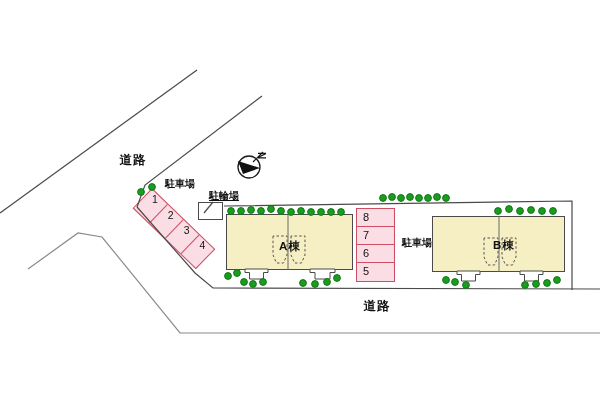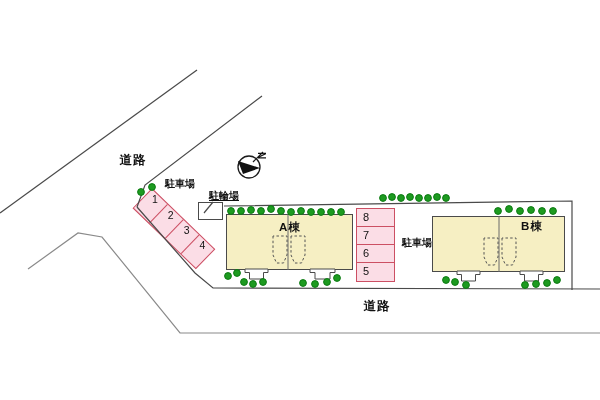--- a/index.html
+++ b/index.html
@@ -11,21 +11,21 @@
   .wall{stroke:#6b6b6b;stroke-width:1;}
   .pot{stroke:#555;stroke-width:1;fill:none;stroke-dasharray:2.5,2.2;}
   .porch{fill:#fff;stroke:#4a4a4a;stroke-width:1;}
   .tree{fill:var(--tree-fill);stroke:var(--tree-stroke);stroke-width:1;}
   .bldg{position:absolute;z-index:1;box-sizing:border-box;
         background:var(--building-fill);border:1px solid var(--building-border);}
   .bike{position:absolute;z-index:2;box-sizing:border-box;background:#fff;border:1px solid #4a4a4a;}
   .lbl{position:absolute;z-index:6;font-weight:bold;font-size:10px;line-height:1.1;
        white-space:nowrap;transform:translateX(-50%);}
   .lbl-road{font-size:12.5px;letter-spacing:1px;text-align:center;}
-  .lbl-bldg{font-size:11.5px;letter-spacing:1px;}
+  .lbl-bldg{font-size:11.5px;letter-spacing:1px;margin-top:19px;}
   .stall-col{position:absolute;left:356px;top:208px;width:39px;z-index:2;box-sizing:border-box;
              background:var(--stall-fill);border:1px solid var(--stall-border);}
   .stall-col .cell{box-sizing:border-box;height:18px;border-bottom:1px solid var(--stall-border);
                    font-size:11px;line-height:17px;padding-left:6px;}
   .stall-col .cell:last-child{border-bottom:none;}
   .stall-diag{position:absolute;left:124px;top:188px;width:28px;height:88px;z-index:2;
               box-sizing:border-box;background:var(--stall-fill);border:1px solid var(--stall-border);
               transform:rotate(-46deg);transform-origin:100% 0;}
   .stall-diag .cell{box-sizing:border-box;position:relative;height:22px;
                     border-bottom:1px solid var(--stall-border);}
@@ -143,15 +143,15 @@
       <line x1="20" y1="16" x2="30" y2="6" stroke="#1a1a1a" stroke-width="1.2"></line>
       <text x="27" y="12" font-size="10" font-weight="bold" fill="#111" transform="rotate(90 29 8)">N</text>
     </g>
   </svg>
 
   <div class="lbl lbl-road" style="left:133px;top:154px;">道路</div>
   <div class="lbl" style="left:180px;top:178px;">駐車場</div>
   <div class="lbl" style="left:224px;top:190px;text-decoration:underline;">駐輪場</div>
   <div class="lbl" style="left:417px;top:237px;">駐車場</div>
   <div class="lbl lbl-bldg" style="left:290px;top:221px;">A棟</div>
-  <div class="lbl lbl-bldg" style="left:532px;top:220px;">B棟</div>
+  <div class="lbl lbl-bldg" style="left:504px;top:220px;">B棟</div>
   <div class="lbl lbl-road" style="left:377px;top:300px;">道路</div>
 </div>
 
 </body></html>

